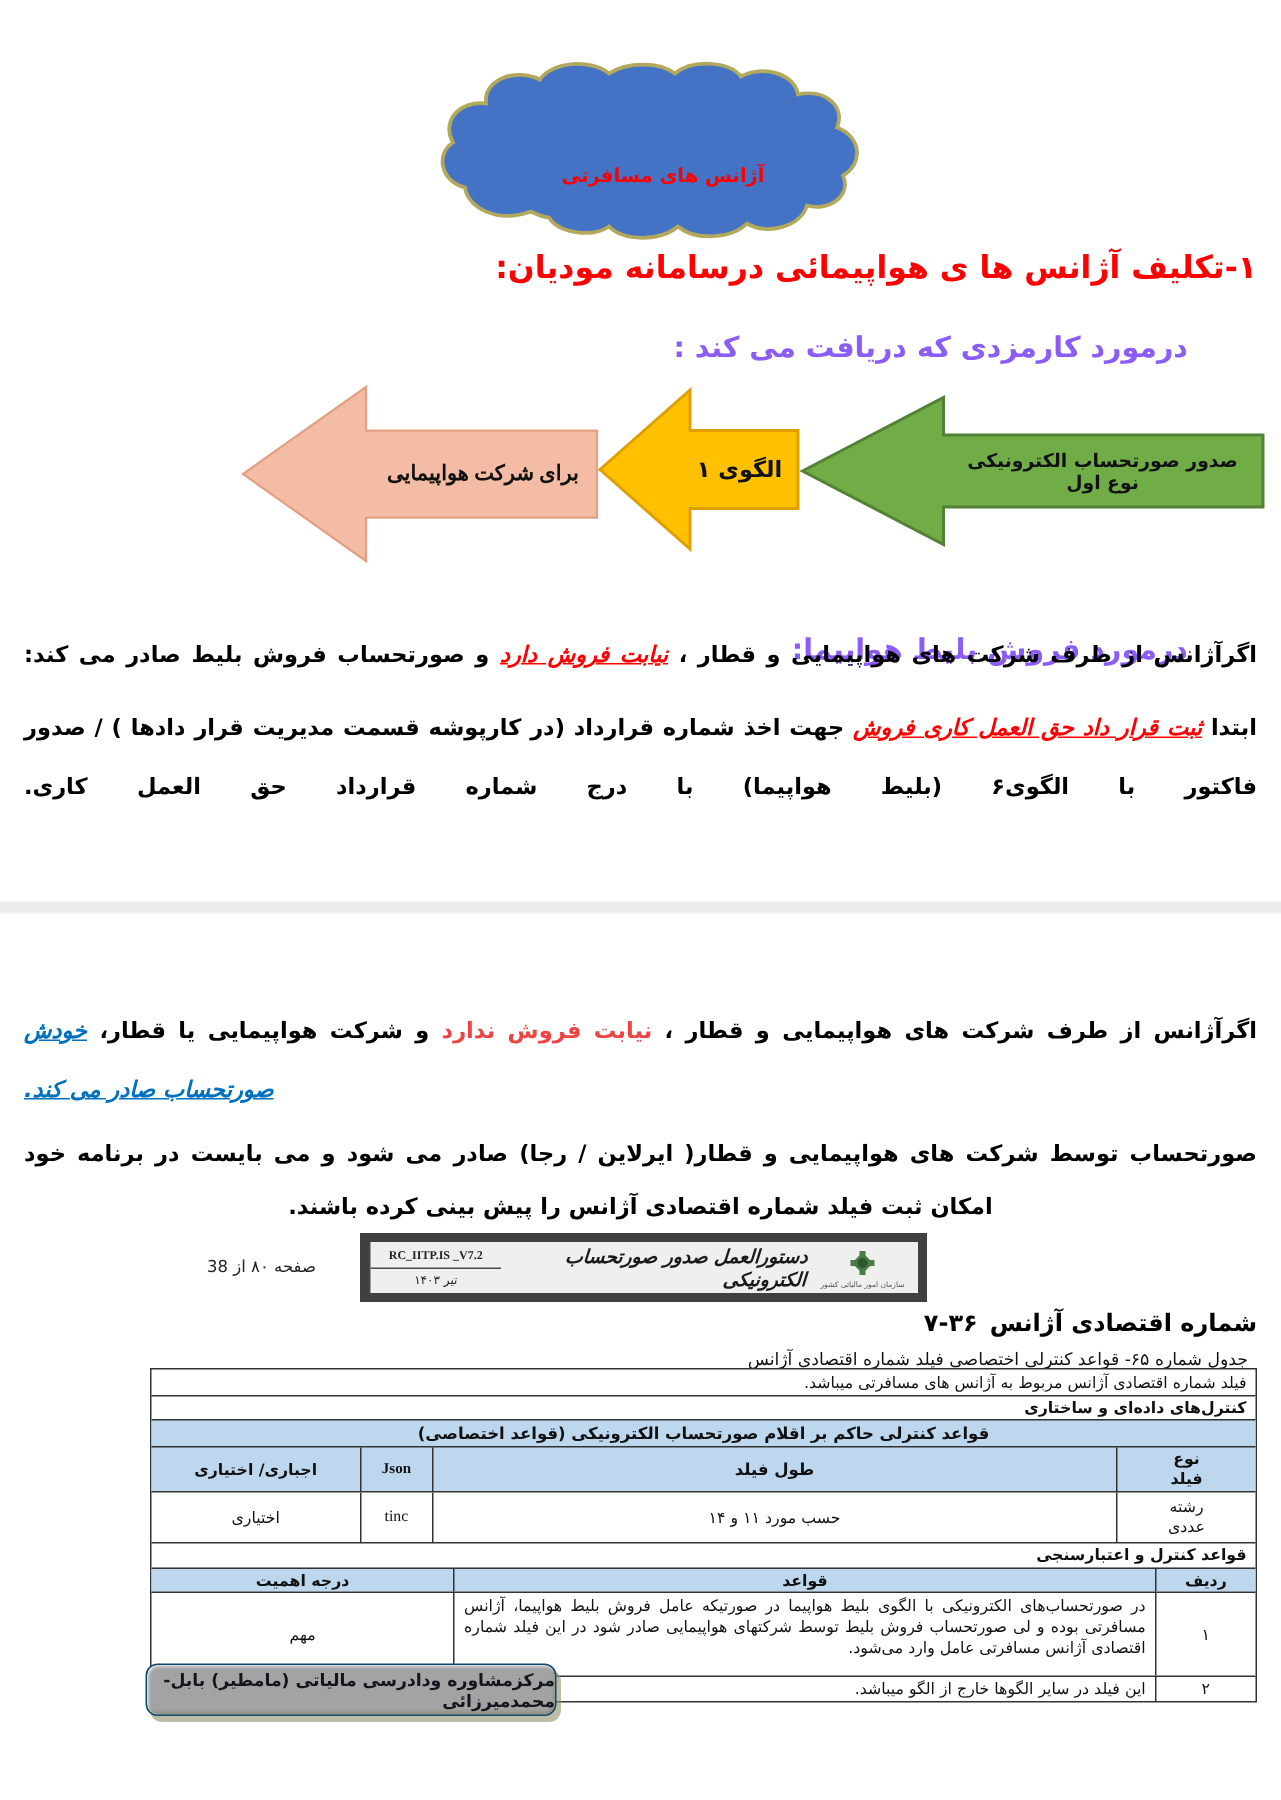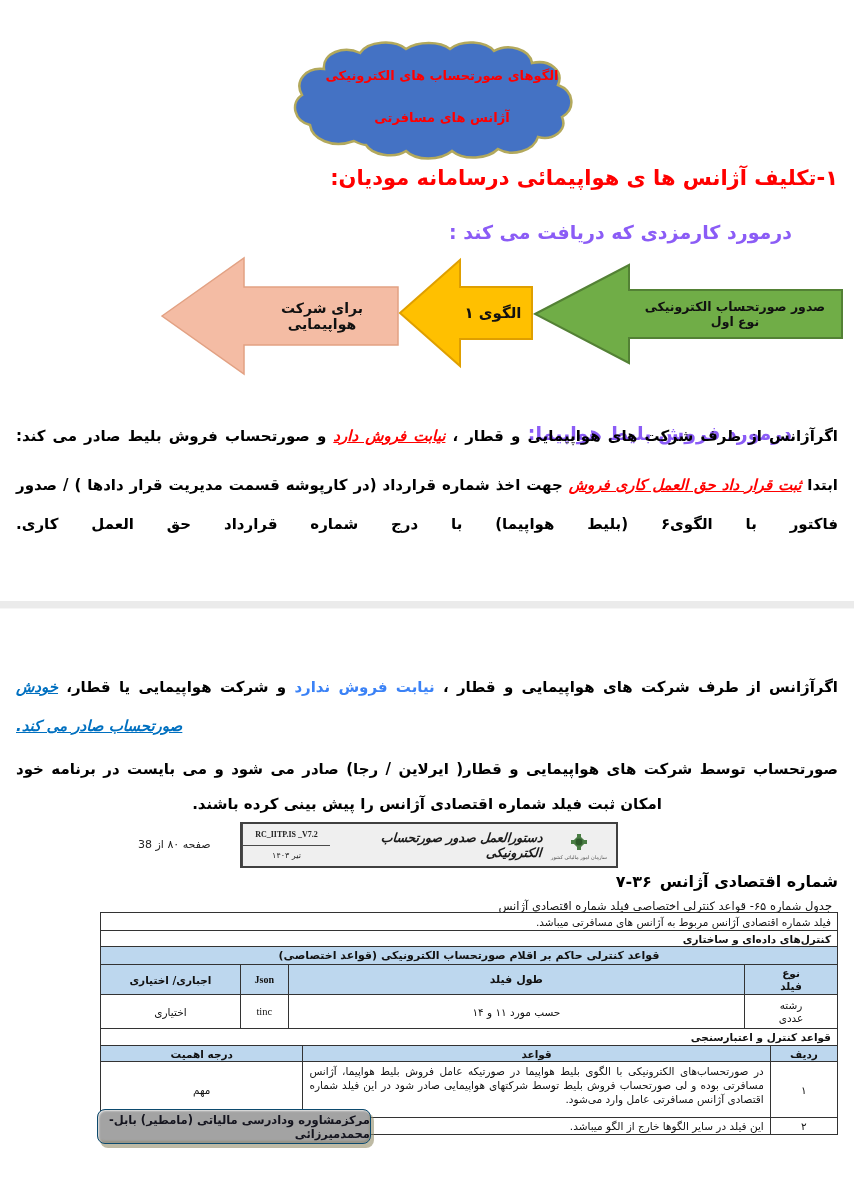--- a/index.html
+++ b/index.html
@@ -22,28 +22,28 @@
   
   .arrow{position:absolute;}
   .arrow .lbl{position:absolute;top:0;bottom:0;display:flex;align-items:center;
               justify-content:center;font-weight:bold;color:#111;direction:rtl;text-align:center;}
 
   
   .para{left:16px;right:16px;direction:rtl;font-weight:bold;color:#000;font-size:15px;
         text-align:justify;}
   .stretch{text-align-last:justify;}
   .red-ital{color:#ff0000;font-style:italic;text-decoration:underline;}
-  .red-plain{color:#3b82f6;}
+  .red-plain{color:#ef4444;}
   .blue-ital{color:#0070c0;font-style:italic;text-decoration:underline;}
 
   .divider{left:0;top:601px;width:854px;height:7px;background:#ebebeb;border-bottom:1px solid #f6f6f6;}
 
   
   .page-label{left:138px;top:838px;font-size:11px;color:#222;direction:rtl;}
-  .pdf-box{left:240px;top:822px;width:378px;height:46px;border:2px solid #404040;background:#efefef;
+  .pdf-box{left:240px;top:822px;width:378px;height:46px;border:6px solid #404040;background:#efefef;
            display:flex;flex-direction:row;box-sizing:border-box;}
   .pdf-version{width:88px;border-left:1.5px solid #4a4a4a;display:flex;flex-direction:column;box-sizing:border-box;}
   .pdf-version .v{flex:1;display:flex;align-items:center;justify-content:center;
                   font-family:"Liberation Serif",serif;font-weight:bold;font-size:8px;color:#222;}
   .pdf-version .d{flex:1;border-top:1px solid #4a4a4a;display:flex;align-items:center;justify-content:center;
                   font-size:8px;color:#222;direction:rtl;}
   .pdf-title{flex:1;display:flex;align-items:center;justify-content:center;font-size:12.5px;
              font-weight:bold;font-style:italic;color:#1a1a1a;direction:rtl;transform:skewX(-4deg);}
   .pdf-logo{width:74px;display:flex;flex-direction:column;align-items:center;justify-content:center;gap:1px;}
   .pdf-org{font-size:5px;color:#555;direction:rtl;white-space:nowrap;}
@@ -87,21 +87,20 @@
 
   <div class="abs cloud-wrap">
     <svg width="300" height="122" viewBox="0 0 300 120">
       <path d="M 62,100 C 40,108 20,98 18,84 C 2,80 -2,62 10,54 C 2,40 14,26 32,28
                C 30,12 52,4 68,12 C 76,0 102,-2 114,8 C 126,0 148,0 158,8
                C 170,-2 194,0 202,10 C 216,2 238,8 240,22 C 258,18 272,30 266,44
                C 282,50 284,68 270,76 C 276,90 260,100 246,96 C 242,110 220,116 206,108
                C 196,118 172,120 160,110 C 148,120 124,120 114,110 C 102,118 80,114 74,104
                C 70,104 66,102 62,100 Z" fill="#4472c4" stroke="#b3a95c" stroke-width="2.5"></path>
     </svg>
-    <div class="cloud-text cloud-line1">الگوهای صورتحساب های الکترونیکی</div>
     <div class="cloud-text cloud-line2">آژانس های مسافرتی</div>
   </div>
 
   <div class="abs h-red">۱-تکلیف آژانس ها ی هواپیمائی درسامانه مودیان:</div>
   <div class="abs h-purple h-purple1">درمورد کارمزدی که دریافت می کند :</div>
 
   <div class="arrow" style="left:533px;top:262px;width:312px;height:104px;">
     <svg width="312" height="104" viewBox="0 0 312 104" preserveAspectRatio="none">
       <polygon points="2,52 96,3 96,28 309,28 309,76 96,76 96,101" fill="#70ad47" stroke="#538135" stroke-width="2"></polygon>
     </svg>
@@ -112,21 +111,21 @@
     <svg width="136" height="114" viewBox="0 0 136 114" preserveAspectRatio="none">
       <polygon points="2,57 62,4 62,31 134,31 134,83 62,83 62,110" fill="#ffc000" stroke="#df9f00" stroke-width="2"></polygon>
     </svg>
     <div class="lbl" style="left:58px;right:4px;font-size:15px;">الگوی ۱</div>
   </div>
 
   <div class="arrow" style="left:160px;top:254px;width:240px;height:124px;">
     <svg width="240" height="124" viewBox="0 0 240 124" preserveAspectRatio="none">
       <polygon points="2,62 84,4 84,33 238,33 238,91 84,91 84,120" fill="#f4bca4" stroke="#e2a183" stroke-width="1.5"></polygon>
     </svg>
-    <div class="lbl" style="left:92px;right:8px;font-size:14px;">برای شرکت هواپیمایی</div>
+    <div class="lbl" style="left:92px;right:8px;font-size:14px;font-family:Liberation Serif, serif;">برای شرکت هواپیمایی</div>
   </div>
 
   <div class="abs h-purple h-purple2">درمورد فروش بلیط هواپیما:</div>
 
   <div class="abs para stretch" style="top:424px;line-height:1.7;">
     <span>اگرآژانس از طرف شرکت های هواپیمایی و قطار ، </span><span class="red-ital">نیابت فروش دارد</span><span> و صورتحساب فروش بلیط صادر می کند:</span>
   </div>
 
   <div class="abs para stretch" style="top:466px;line-height:2.6;">
     <span>ابتدا </span><span class="red-ital">ثبت قرار داد حق العمل کاری فروش</span><span> جهت اخذ شماره قرارداد (در کارپوشه قسمت مدیریت قرار دادها ) / صدور فاکتور با الگوی۶ (بلیط هواپیما) با درج شماره قرارداد حق العمل کاری.</span>

